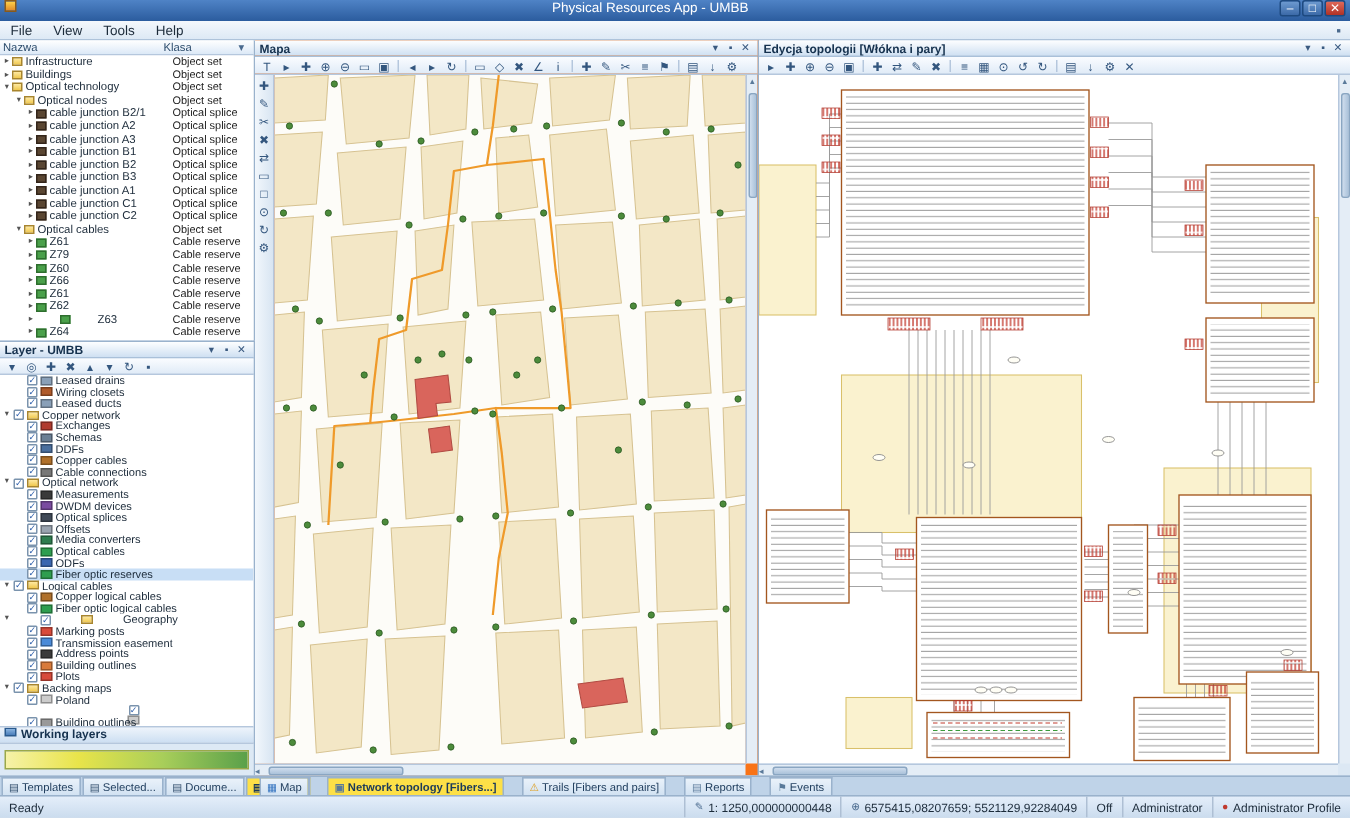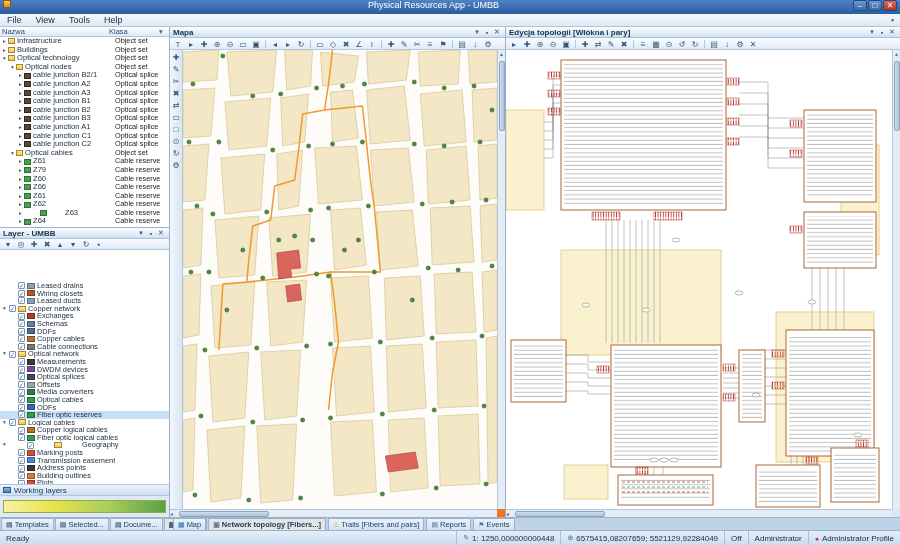--- a/index.html
+++ b/index.html
@@ -43,21 +43,21 @@
 
   
   .layerpanel{position:absolute;top:227px;left:0;width:170px;height:290px;border-right:1px solid #9ab2cc;border-top:1px solid #9ab2cc;display:flex;flex-direction:column;background:#e8f0f9}
   #layer-tree{flex:1;background:#fff;border-bottom:1px solid #b5c7dd}
   .lrow{display:flex;align-items:center;height:7.6px;line-height:7.6px;white-space:nowrap}
   .lrow.sel{background:#c8def5}
   .cb{width:7px;height:7px;flex:none;border:1px solid #7a93ad;background:#fff;font-size:6px;line-height:6px;color:#2a5caa;text-align:center;margin:0 2px 0 1px;border-radius:1px}
   .licon{width:8px;height:6px;flex:none;margin-right:2px;border:1px solid rgba(0,0,0,.3)}
   .licon.folder{background:linear-gradient(#ffe9a0,#f0c84e);border-color:#a8852e}
   .llabel{font-size:7.4px;overflow:hidden}
-  .workbar{height:11px;display:flex;align-items:center;background:linear-gradient(#eef4fb,#cddff2);border-bottom:1px solid #b5c7dd;padding:0 3px;gap:3px;font-weight:normal;color:#16324f;flex:none}
+  .workbar{height:11px;display:flex;align-items:flex-start;background:linear-gradient(#eef4fb,#cddff2);border-bottom:1px solid #b5c7dd;padding:0 3px;gap:3px;font-weight:bold;color:#16324f;flex:none}
   .wicon{width:8px;height:6px;background:linear-gradient(#8ab4e0,#4a7ebb);border:1px solid #2a5a8e;flex:none}
   .strip{height:21px;flex:none;background:#dde9f5;padding:3px;display:flex;align-items:center}
   .strip .grad{flex:1;height:13px;border:1px solid #9aa84a;background:linear-gradient(90deg,#f6f2a8,#e8e44a 30%,#a8ce5a 65%,#5aa04a)}
 
   
   .mappanel{position:absolute;top:27px;left:170px;width:336px;height:490px;display:flex;flex-direction:column;border-right:1px solid #9ab2cc;background:#f97316}
   .mapbody{flex:1;position:relative;overflow:hidden}
   .vtb{position:absolute;left:0;top:0;bottom:8px;width:13px;background:linear-gradient(90deg,#f2f7fc,#d8e5f2);border-right:1px solid #b5c7dd;display:flex;flex-direction:column;align-items:center;padding-top:2px;gap:2px;z-index:2}
   .vtb .tb-btn{width:11px;min-width:11px}
   .canvas{position:absolute;left:13px;top:0;right:8px;bottom:8px;background:#fdfcf8;overflow:hidden}
@@ -68,23 +68,23 @@
   .hscroll .hthumb{width:90px;height:6px;background:linear-gradient(#cfdded,#aac2da);border:1px solid #8aa6c2;border-radius:2px;margin-left:6px}
 
   
   .topopanel{position:absolute;top:27px;left:506px;width:394px;height:490px;display:flex;flex-direction:column;background:#dce8f4}
   .topobody{flex:1;position:relative;overflow:hidden}
   .canvas.topo{left:0}
 
   
   .bstrip{position:absolute;left:0;top:517px;right:0;height:13px;background:#bfd3e8;border-top:1px solid #9ab2cc;display:flex;align-items:flex-end}
   .ltabs{width:170px;flex:none;display:flex;gap:1px;padding-left:1px}
-  .dtabs{flex:1;display:flex;gap:2px;padding-left:3px}
+  .dtabs{flex:1;display:flex;gap:12px;padding-left:3px}
   .btab{border:1px solid #9ab2cc;border-bottom:none;background:linear-gradient(#eaf2fa,#d2e2f2);height:12px;display:flex;align-items:center;gap:2px;padding:0 4px;font-size:7.5px;white-space:nowrap;color:#1c3a5a}
-  .btab.active{background:#e5e5e5;font-weight:bold}
+  .btab.active{background:#fde047;font-weight:bold}
   .tabicon{font-size:7px}
 
   
   .statusbar{position:absolute;left:0;bottom:0;right:0;height:15px;background:linear-gradient(#e4eefa,#cbdcee);border-top:1px solid #9ab2cc;display:flex;align-items:center;font-size:8px}
   .sready{flex:1;padding:0 6px}
   .sfield{display:flex;align-items:center;gap:3px;border-left:1px solid #aebfd4;height:100%;padding:0 6px;white-space:nowrap}
   .sico{color:#4a6a8e;font-size:7px}
   .sico.user{color:#c03a2e}
 </style>
 </head>
@@ -262,21 +262,21 @@
       <span class="tb-btn">▾</span>
       <span class="tb-btn">◎</span>
       <span class="tb-btn">✚</span>
       <span class="tb-btn">✖</span>
       <span class="tb-btn">▴</span>
       <span class="tb-btn">▾</span>
       <span class="tb-btn">↻</span>
       <span class="tb-btn">▪</span>
     </div>
   <div id="layer-tree" class="tree">
-      <div class="lrow" style="padding-left: 10px; margin-top: 32px;">
+      <div class="lrow" style="padding-left: 10px;">
         <span class="exp"></span>
         <span class="cb">✓</span>
         <span class="licon" style="background: rgb(138, 160, 184);"></span>
         <span class="llabel">Leased drains</span>
       </div>
       <div class="lrow" style="padding-left: 10px;">
         <span class="exp"></span>
         <span class="cb">✓</span>
         <span class="licon" style="background: rgb(176, 90, 42);"></span>
         <span class="llabel">Wiring closets</span>

